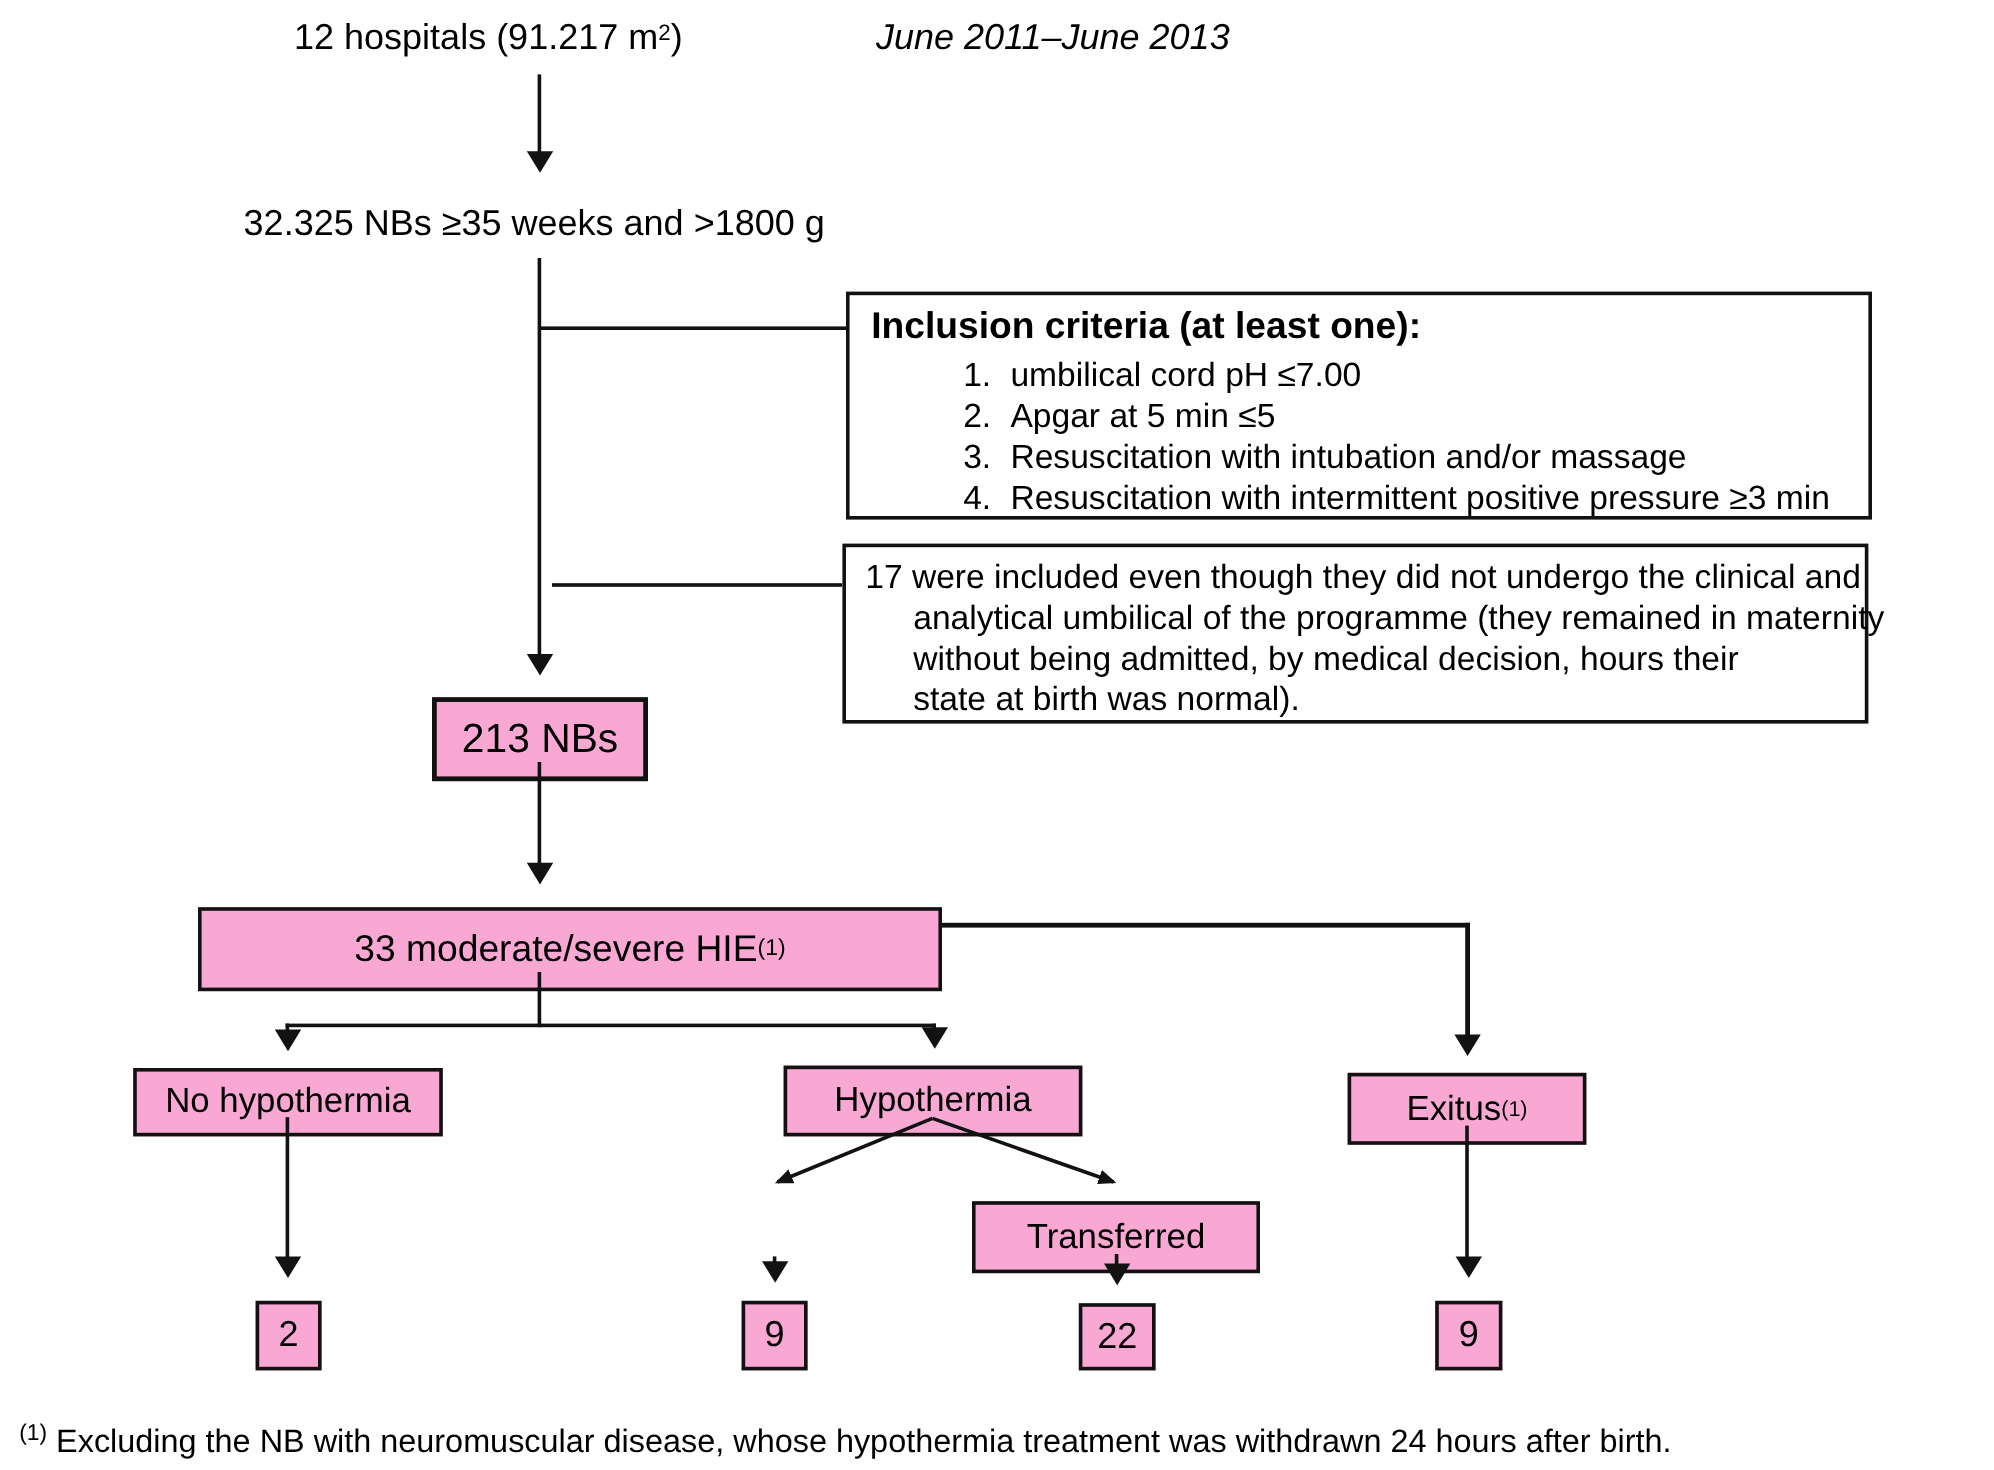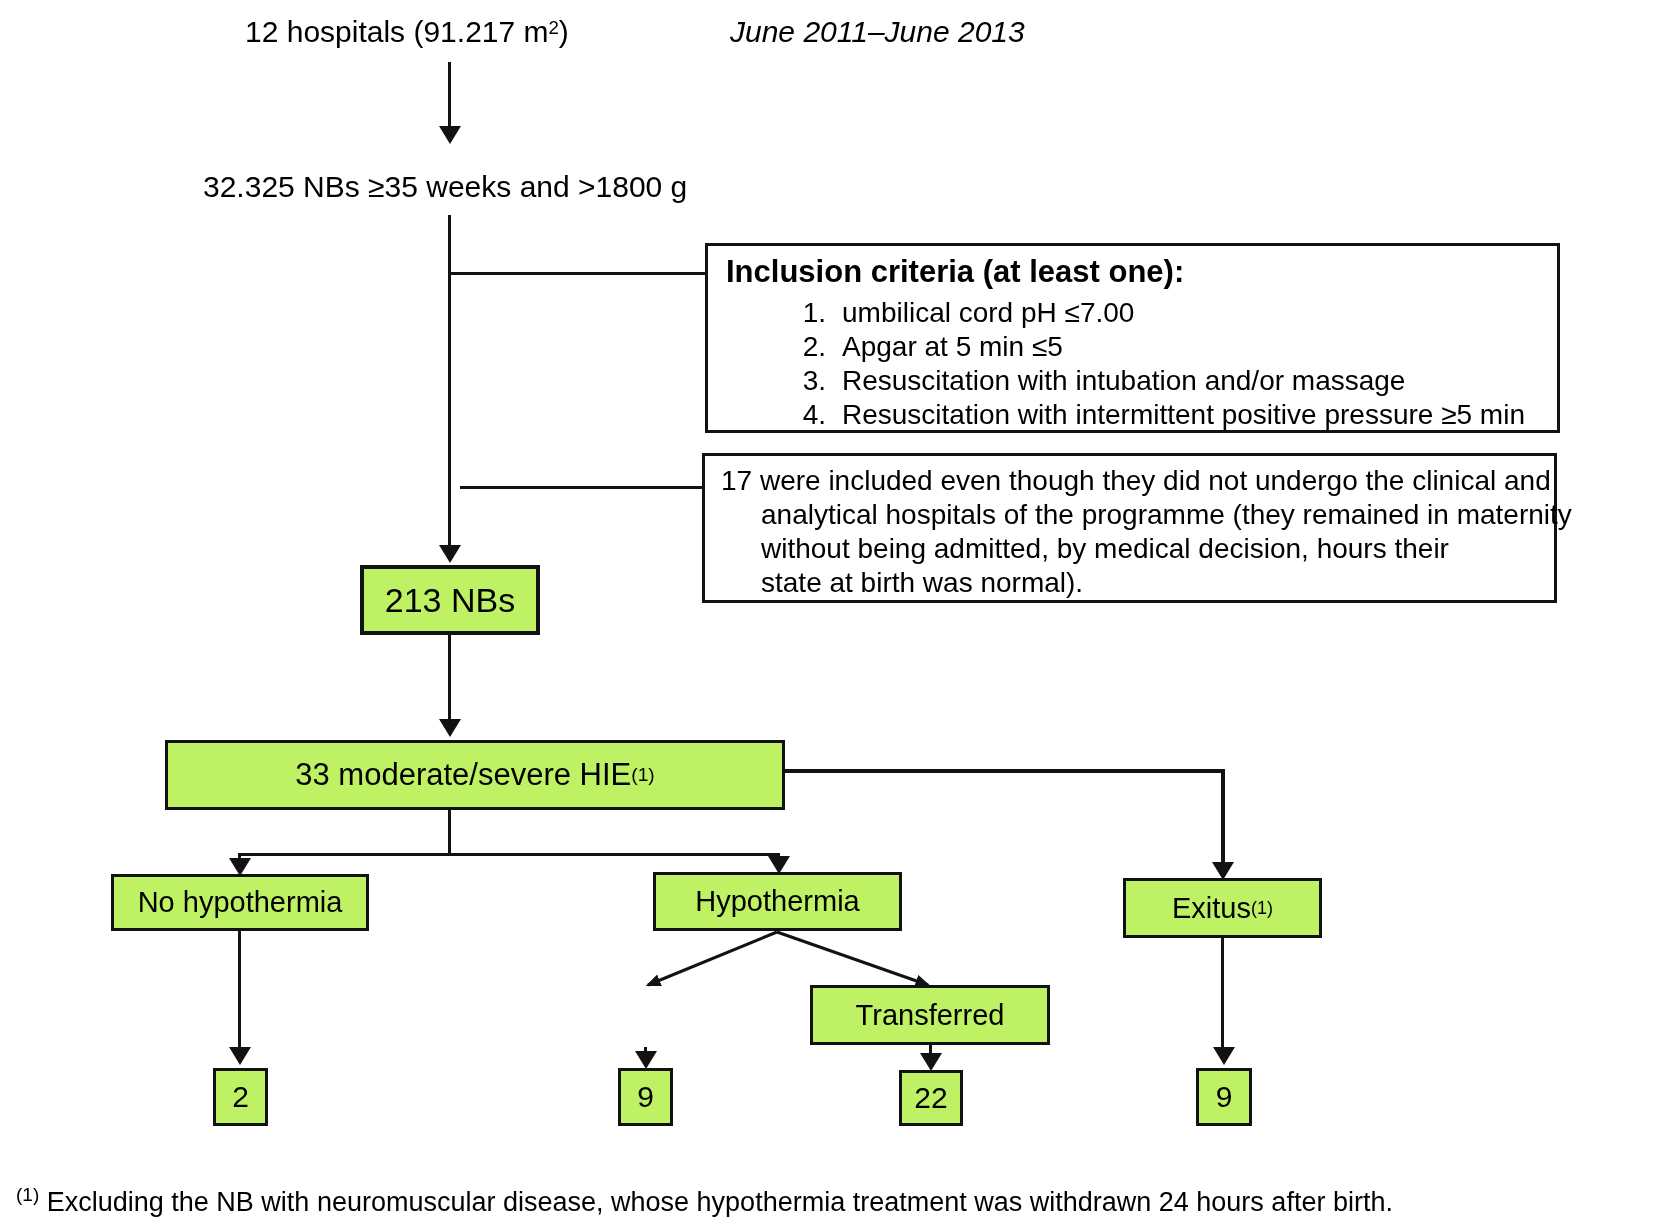--- a/index.html
+++ b/index.html
@@ -3,23 +3,23 @@
 <meta charset="utf-8">
 <style>
   html,body { margin:0; padding:0; background:#ffffff; }
   .canvas {
     position:relative; width:1662px; height:1225px; background:#ffffff;
     font-family:"Liberation Sans", sans-serif; color:#000;
     overflow:hidden;
   }
   .txt { position:absolute; white-space:nowrap; }
   .box {
-    position:absolute; box-sizing:border-box; background:#bef264;
+    position:absolute; box-sizing:border-box; background:#f9a8d4;
     border:3px solid #121212; display:flex; align-items:center; justify-content:center;
-    text-align:right; white-space:nowrap;
+    text-align:right; white-space:nowrap;margin-top:16px;
   }
   .panel {
     position:absolute; box-sizing:border-box; background:#fff;
     border:3px solid #121212;
   }
   .vline, .hline { position:absolute; background:#121212; }
   .vline { width:3px; }
   .hline { height:3px; }
   .ah-down {
     position:absolute; width:0; height:0;
@@ -64,30 +64,30 @@
       <div class="inc-item">
           <span class="inc-num">2.</span>
           <span>Apgar at 5 min ≤5</span>
         </div>
       <div class="inc-item">
           <span class="inc-num">3.</span>
           <span>Resuscitation with intubation and/or massage</span>
         </div>
       <div class="inc-item">
           <span class="inc-num">4.</span>
-          <span>Resuscitation with intermittent positive pressure ≥5 min</span>
+          <span>Resuscitation with intermittent positive pressure ≥3 min</span>
         </div>
     </div>
   </div>
 
   <div class="hline" style="left:460px; top:486px; width:242px;"></div>
 
   <div class="panel" style="left:702px; top:453px; width:855px; height:150px; padding:8px 0 0 16px;">
     <div class="note-line">17 were included even though they did not undergo the clinical and</div>
-    <div class="note-line note-cont">analytical hospitals of the programme (they remained in maternity</div>
+    <div class="note-line note-cont">analytical umbilical of the programme (they remained in maternity</div>
     <div class="note-line note-cont">without being admitted, by medical decision, hours their</div>
     <div class="note-line note-cont">state at birth was normal).</div>
   </div>
 
   <div class="box" style="left:360px; top:565px; width:180px; height:70px; border-width:4px; font-size:34px;">213 NBs</div>
 
   <div class="vline" style="left:448px; top:635px; height:86px;"></div>
   <div class="ah-down" style="left:439px; top:719px;"></div>
 
   <div class="box" style="left:165px; top:740px; width:620px; height:70px; font-size:31px;">

